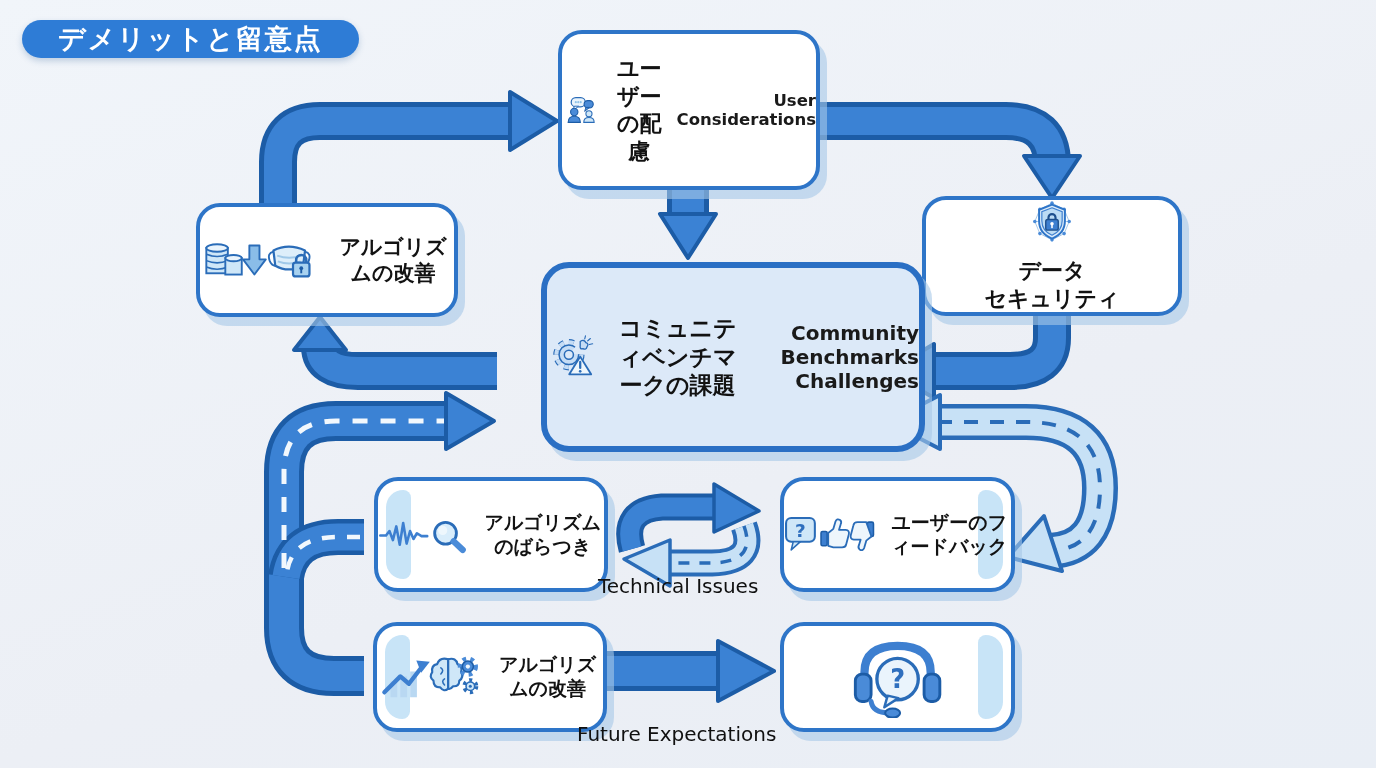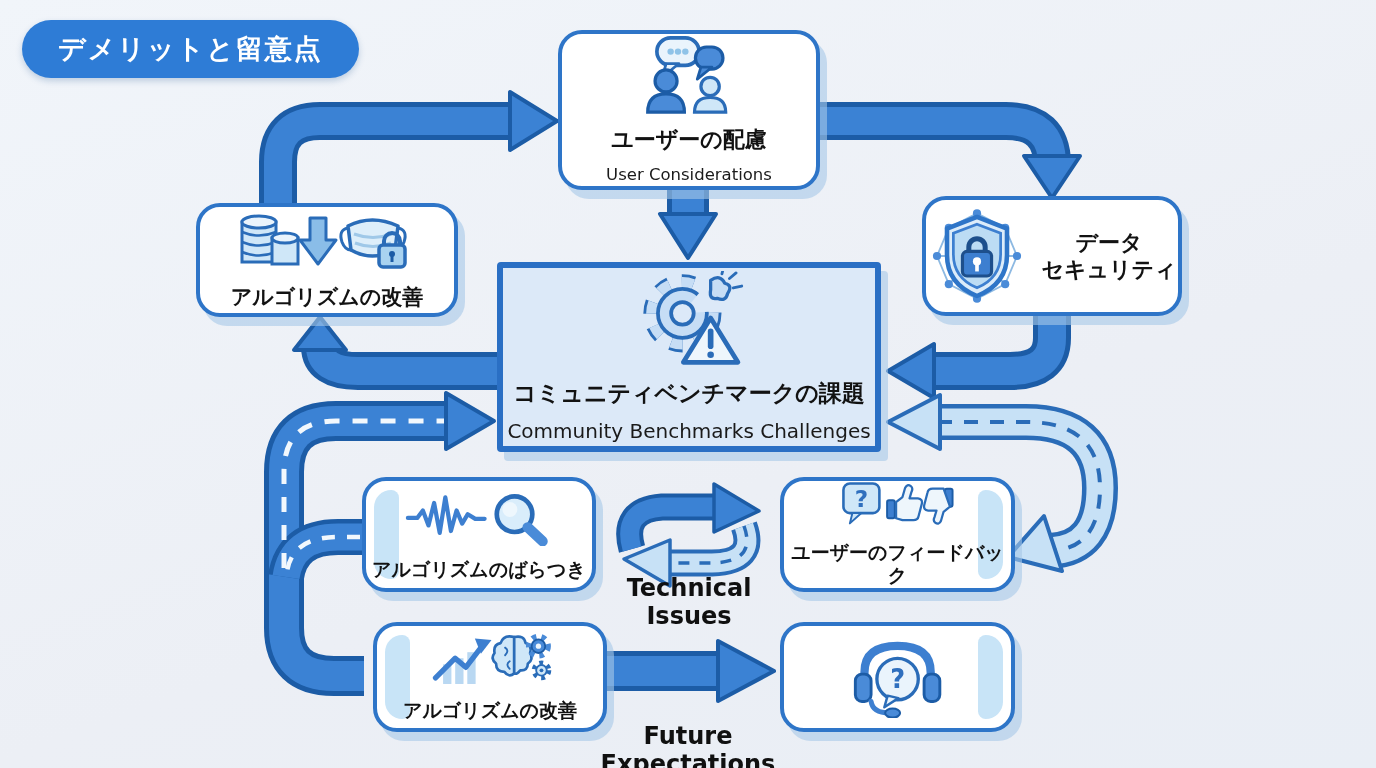--- a/index.html
+++ b/index.html
@@ -1,34 +1,34 @@
 <!DOCTYPE html>
 <html><head>
 <meta charset="utf-8">
 <style>
   html,body{margin:0;padding:0;}
   body{font-family:"DejaVu Sans","Liberation Sans",sans-serif;}
   .stage{position:relative;width:1376px;height:768px;overflow:hidden;
          background:linear-gradient(160deg,#f1f5fa 0%,#eceff5 60%,#e9eef5 100%);}
   .arrows{position:absolute;left:0;top:0;z-index:1;}
   .title-pill{position:absolute;left:22px;top:20px;z-index:4;background:#2e7cd6;color:#fff;
-              font-size:27px;font-weight:800;letter-spacing:2px;padding:11px 36px;border-radius:32px;
+              font-size:27px;font-weight:800;letter-spacing:2px;padding:1px 36px;border-radius:32px;
               box-shadow:0 3px 6px rgba(40,90,150,.25);}
   .node{position:absolute;z-index:2;background:#fff;border:4px solid #2e75c8;border-radius:24px;
-        box-shadow:7px 9px 0 rgba(166,200,232,.6);display:flex;flex-direction:column;
+        box-shadow:7px 9px 0 rgba(166,200,232,.6);display:flex;flex-direction:row;
         align-items:center;justify-content:center;gap:12px;box-sizing:border-box;}
-  .node.row{flex-direction:row;gap:14px;}
-  .node.center{background:#dce9f8;border-width:6px;border-color:#2a6fc4;border-radius:4px;}
+  .node.row{flex-direction:column;gap:14px;}
+  .node.center{background:#dce9f8;border-width:6px;border-color:#2a6fc4;border-radius:28px;margin-left:44px;}
   .jp{font-weight:800;color:#121212;position:relative;z-index:1;text-align:center;line-height:1.25;}
-  .en{font-weight:400;color:#1a1a1a;position:relative;z-index:1;text-align:left;}
+  .en{font-weight:700;color:#1a1a1a;position:relative;z-index:1;text-align:right;}
   .node svg{position:relative;z-index:1;display:block;}
   .strip{position:absolute;top:9px;bottom:9px;width:25px;background:#c8e4f7;z-index:0;}
   .strip-l{left:8px;border-radius:18px 8px 8px 18px;}
   .strip-r{right:8px;border-radius:8px 18px 18px 8px;}
-  .edge-label{position:absolute;z-index:3;font-weight:700;color:#101010;text-align:center;font-size:24px;}
+  .edge-label{position:absolute;z-index:3;font-weight:400;color:#101010;text-align:left;font-size:20px;}
   .fs22{font-size:22px;} .fs23{font-size:23px;} .fs21{font-size:21px;}
   .fs19{font-size:19px;} .fs165{font-size:16.5px;} .fs16{font-size:20px;}
 </style>
 </head>
 <body>
 
 <div class="stage">
 
   <svg class="arrows" width="1376" height="768" viewBox="0 0 1376 768">
 
@@ -171,21 +171,21 @@
       <path d="M88,10 q10,-7 15,3 q9,2 3,11 q-2,9 -11,5 q-9,2 -7,-9 z" fill="#c6ddf5" stroke="#2a6cb8" stroke-width="3.5" stroke-linejoin="round"></path>
       <path d="M108,8 l7,-6 M112,18 l9,-2 M100,3 l2,-8" stroke="#2a6cb8" stroke-width="3" stroke-linecap="round"></path>
       <polygon points="88,50 117,97 59,97" fill="#eef6fc" stroke="#2a6cb8" stroke-width="5" stroke-linejoin="round"></polygon>
       <line x1="88" y1="64" x2="88" y2="80" stroke="#2a6cb8" stroke-width="6" stroke-linecap="round"></line>
       <circle cx="88" cy="89" r="3.5" fill="#2a6cb8"></circle>
     </svg>
     <div class="jp fs23">コミュニティベンチマークの課題</div>
     <div class="en fs16">Community Benchmarks Challenges</div>
   </div>
 
-  <div class="node" style="left:362px;top:477px;width:234px;height:115px;">
+  <div class="node" style="left:374px;top:477px;width:234px;height:115px;">
     <span class="strip strip-l"></span>
     <svg width="160" height="58" viewBox="0 0 160 62">
       <polyline points="4,32 14,32 20,24 26,40 32,16 38,48 44,10 50,46 56,24 62,38 68,28 76,33 86,33" fill="none" stroke="#3d7fd0" stroke-width="4.5" stroke-linecap="round" stroke-linejoin="round"></polyline>
       <circle cx="118" cy="28" r="19" fill="#d9edfb" stroke="#2a6cb8" stroke-width="5"></circle>
       <circle cx="113" cy="23" r="8" fill="#eef7fd" stroke="none"></circle>
       <line x1="132" y1="42" x2="148" y2="57" stroke="#4a8bd8" stroke-width="11" stroke-linecap="round"></line>
     </svg>
     <div class="jp fs19">アルゴリズムのばらつき</div>
   </div>
 

